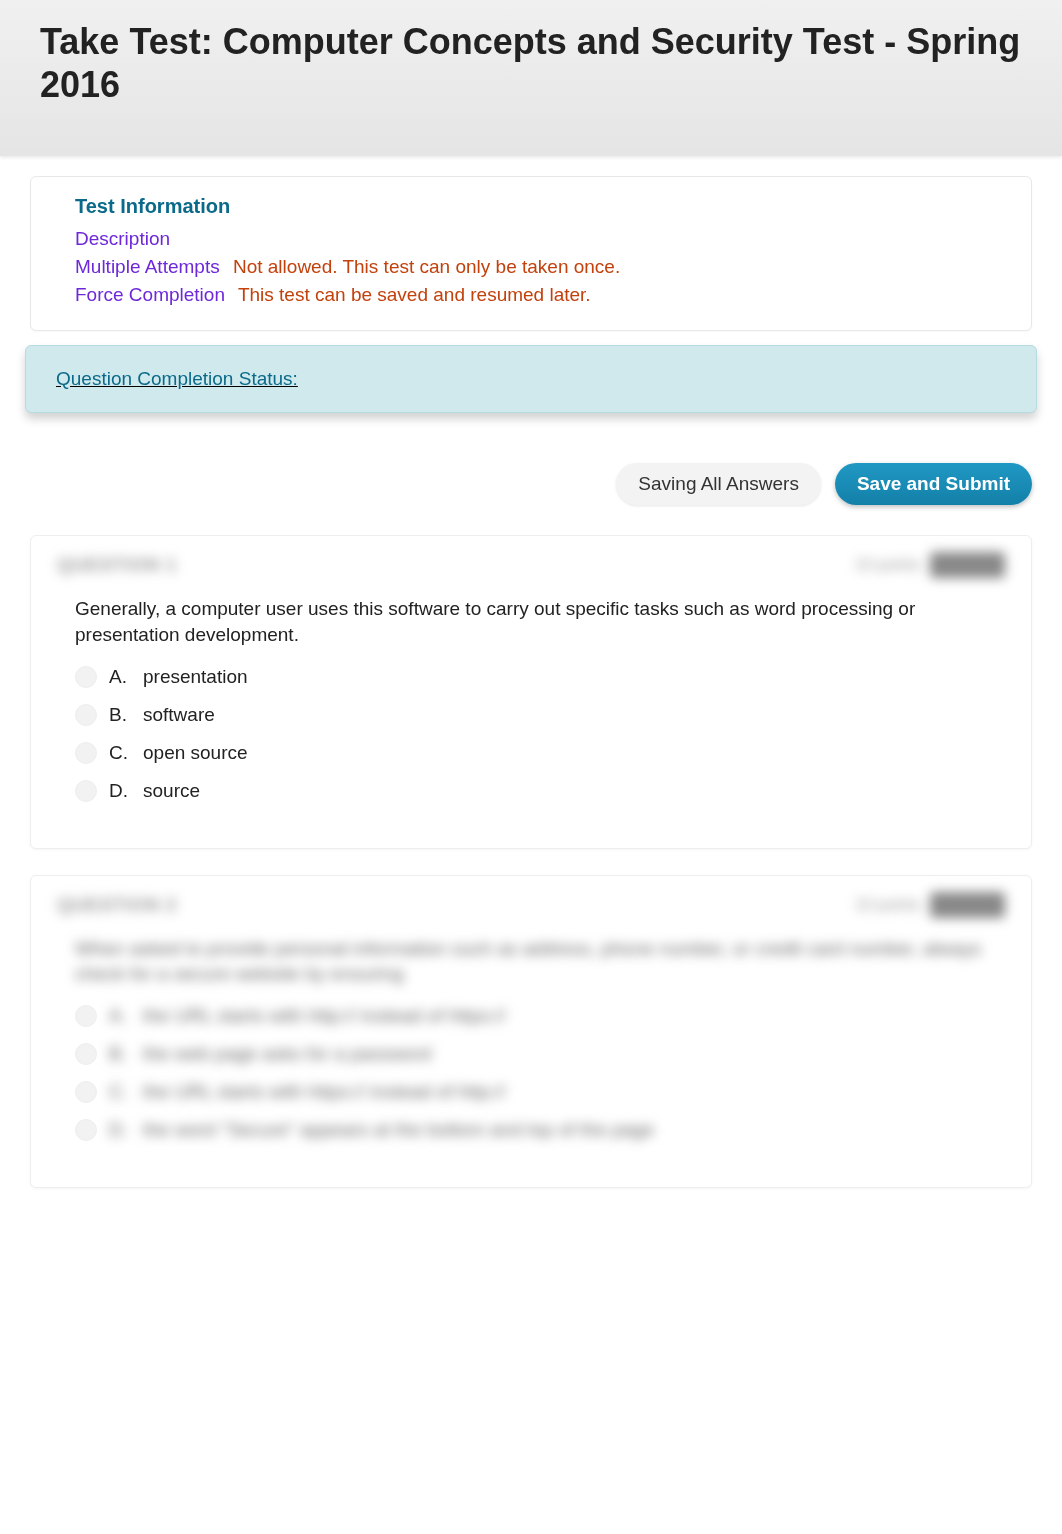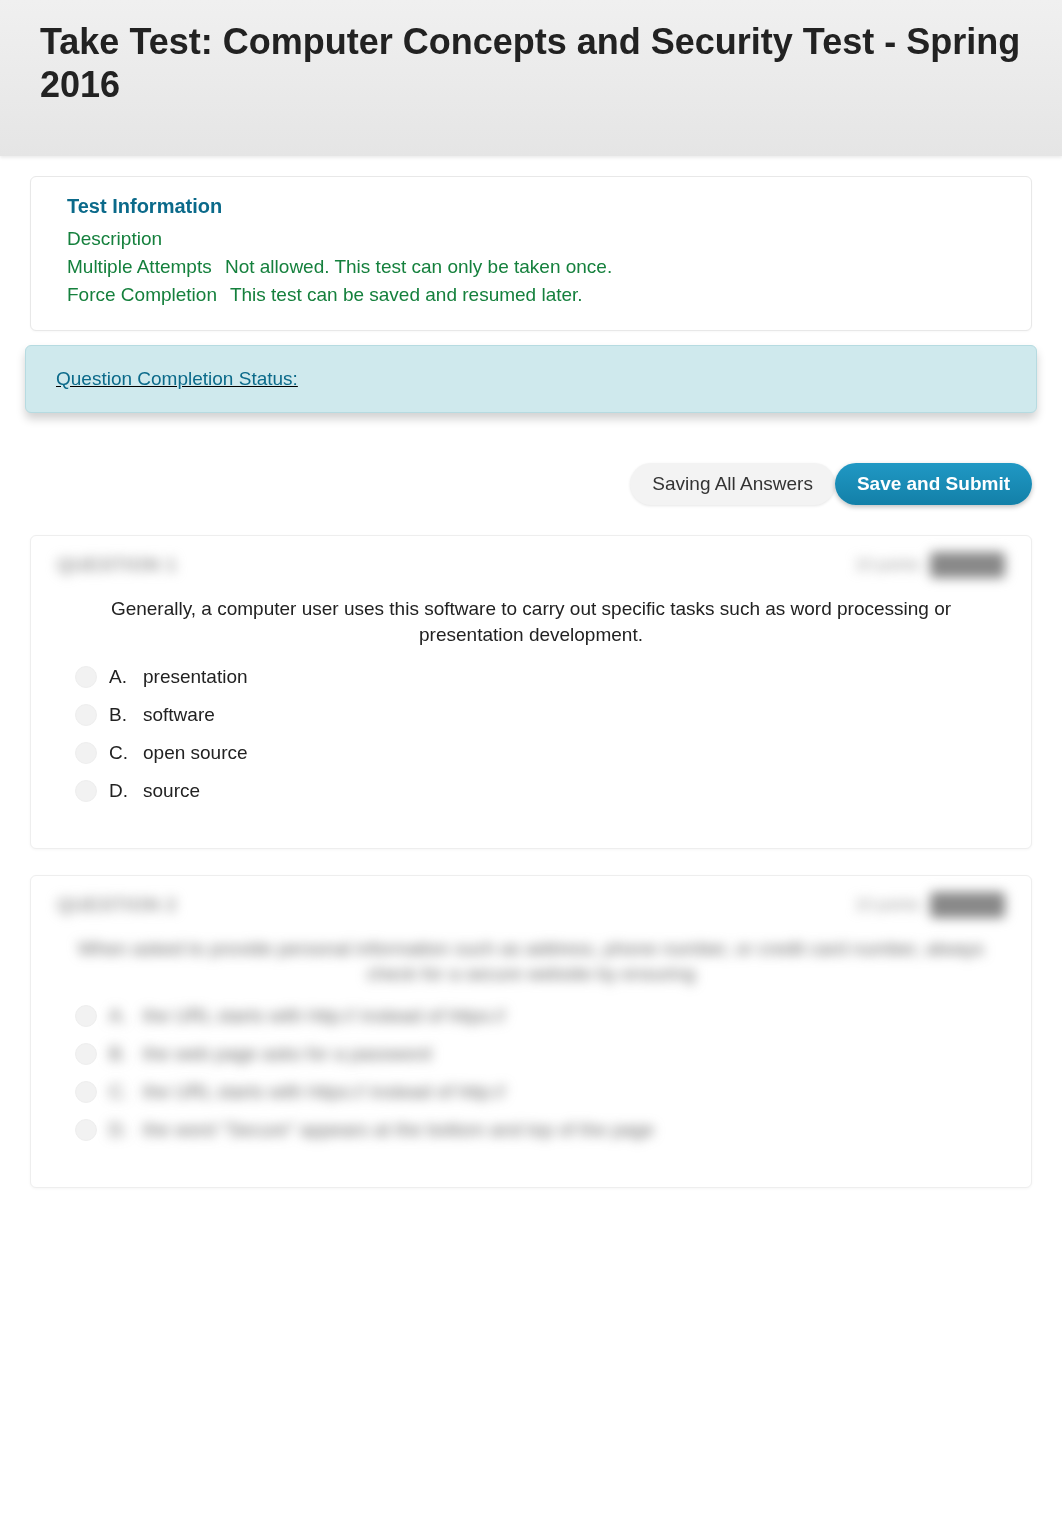--- a/index.html
+++ b/index.html
@@ -25,61 +25,61 @@
       color: #222;
       line-height: 1.2;
     }
     .content-area {
       padding: 20px 30px;
     }
     .info-panel {
       background: #fff;
       border: 1px solid #e8e8e8;
       border-radius: 6px;
-      padding: 18px 20px;
+      padding: 18px 28px;
       margin-bottom: 14px;
       box-shadow: 0 1px 2px rgba(0,0,0,0.03);
     }
     .info-panel-title {
       color: #0b6a8a;
       font-weight: bold;
       font-size: 20px;
       margin-bottom: 10px;
       margin-left: 16px;
     }
     .info-row {
       font-size: 19px;
       color: #666;
       margin-bottom: 6px;
       margin-left: 16px;
     }
     .info-row .label {
-      color: #15803d;
+      color: #6d28d9;
       margin-right: 8px;
     }
     .info-row .value {
-      color: #15803d;
+      color: #c2410c;
     }
     .status-panel {
       background: #cfe9ed;
       border: 1px solid #b6dbe1;
       border-radius: 6px;
       padding: 22px 30px;
       margin: 0 -5px 50px -5px;
       box-shadow: 0 6px 10px rgba(0,0,0,0.18);
       text-decoration: underline;
     }
     .status-panel-title {
       color: #0b6a8a;
       font-size: 19px;
     }
     .button-bar {
       display: flex;
       justify-content: flex-end;
-      gap: 0;
+      gap: 14px;
       margin-bottom: 30px;
     }
     .btn {
       padding: 10px 22px;
       border-radius: 22px;
       font-size: 19px;
       cursor: pointer;
       border: none;
     }
     .btn-save-all {
@@ -131,21 +131,20 @@
       border-radius: 4px;
     }
     .q-body {
       padding: 4px 44px 10px 44px;
     }
     .q-prompt {
       font-size: 19px;
       color: #222;
       line-height: 1.35;
       margin-bottom: 18px;
-      text-align: center;
     }
     .q-options {
       list-style: none;
     }
     .q-option {
       display: flex;
       align-items: center;
       gap: 12px;
       margin-bottom: 16px;
       font-size: 19px;

